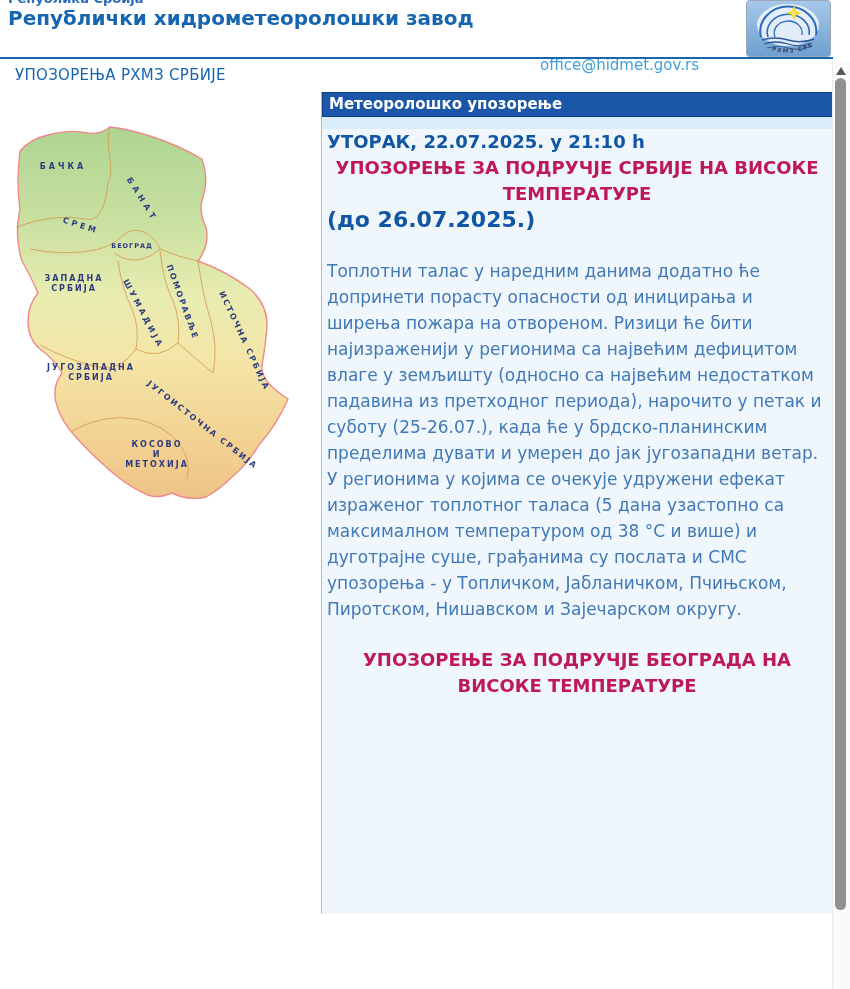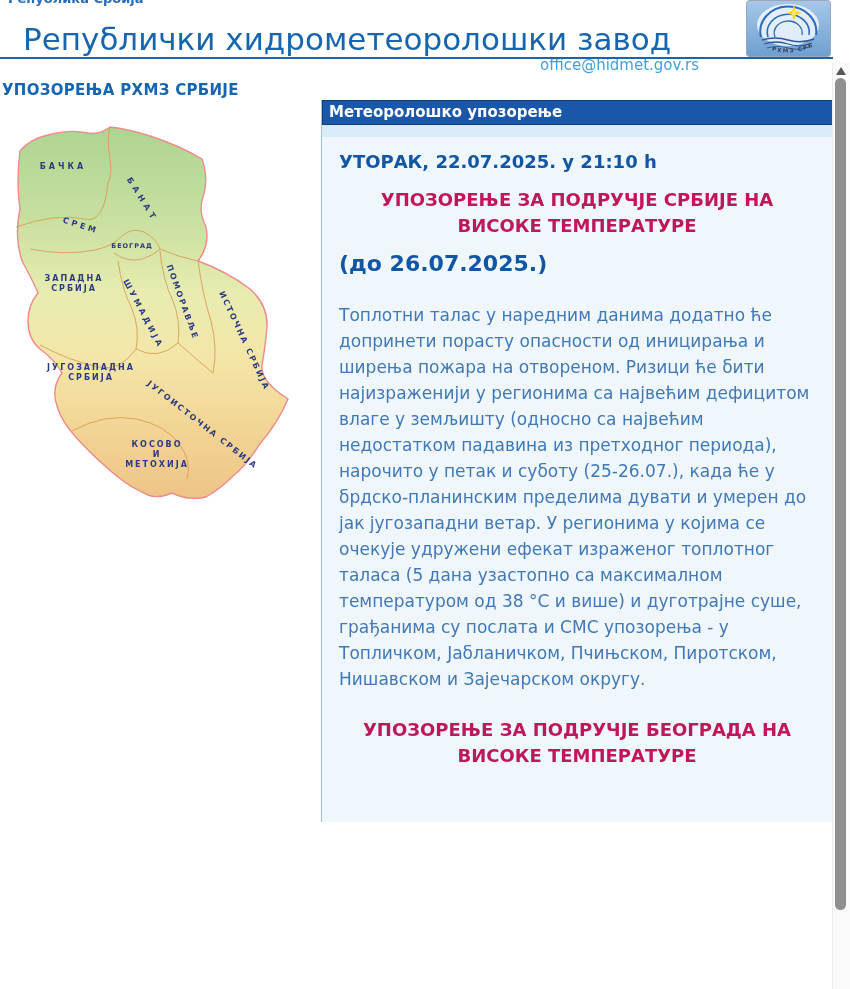--- a/index.html
+++ b/index.html
@@ -1,42 +1,42 @@
 <!DOCTYPE html>
 <html lang="sr"><head>
 <meta charset="utf-8">
 <style>
   html,body{margin:0;padding:0;background:#fff;}
   .page{position:relative;width:850px;height:989px;overflow:hidden;background:#fff;
         font-family:"DejaVu Sans","Liberation Sans",sans-serif;}
 
   
   .country{position:absolute;left:8px;top:-9px;font-size:13px;font-weight:bold;color:#2a6ab8;}
-  .site-title{position:absolute;left:7px;top:5px;font-size:31px;font-weight:normal;color:#1565b0;margin:16px;white-space:nowrap;}
+  .site-title{position:absolute;left:7px;top:5px;font-size:20px;font-weight:bold;color:#1565b0;margin:1px;white-space:nowrap;}
   .address{position:absolute;left:8px;top:37px;font-size:13.5px;color:#6e86a8;}
   .email{position:absolute;left:540px;top:11px;font-size:15px;color:#42a0dc;text-decoration:none;margin-top:45px;}
   .logo{position:absolute;left:746px;top:0;width:85px;height:57px;}
   .header-rule{position:absolute;left:0;top:57px;width:833px;height:2px;background:#1565b0;}
-  .section-title{position:absolute;left:2px;top:66px;font-size:15px;font-weight:bold;color:#1565b0;letter-spacing:.3px;margin-top:15px;}
+  .section-title{position:absolute;left:15px;top:66px;font-size:15px;font-weight:normal;color:#1565b0;letter-spacing:.3px;}
 
   
   .map{position:absolute;left:10px;top:109px;width:305px;height:390px;}
   .map-label{fill:#2c3a80;font-weight:bold;text-anchor:middle;font-family:"DejaVu Sans",sans-serif;}
 
   
-  .warning-box{position:absolute;left:321px;top:100px;width:513px;height:722px;background:#f0f7fc;
+  .warning-box{position:absolute;left:321px;top:92px;width:513px;height:822px;background:#f0f7fc;
                border-left:1px solid #a3bfd4;border-right:1px solid #a3bfd4;overflow:hidden;}
   .bar{height:23px;background:#1a57a8;border:1px solid #0f3c7c;color:#fff;font-weight:bold;
        font-size:15px;line-height:22px;padding-left:6px;}
   .strip{height:12px;background:#d9ecf7;}
   .content{padding:0 8px 0 5px;color:#4078b8;font-size:17px;line-height:26px;}
   .date{font-weight:bold;color:#1156a5;font-size:18px;margin:12px 0 24px;}
   .w-heading{font-weight:bold;color:#be185d;font-size:18px;line-height:26px;margin:0;text-align:center;}
   .w-sub{font-weight:bold;color:#1156a5;font-size:22px;line-height:26px;margin:0;}
-  .content p{margin:12px;}
+  .content p{margin:0;}
   .sec{margin:0 0 25px;}
 
   
   .scrollbar{position:absolute;right:0;top:62px;width:17px;height:927px;background:#fafafa;border-left:1px solid #ececec;}
   .scroll-up{position:absolute;top:5px;left:3px;width:0;height:0;
              border-left:5px solid transparent;border-right:5px solid transparent;border-bottom:8px solid #575757;}
   .scroll-thumb{position:absolute;top:16px;left:2px;width:11px;height:832px;background:#8f8f8f;border-radius:6px;}
 </style>
 </head>
 <body>

